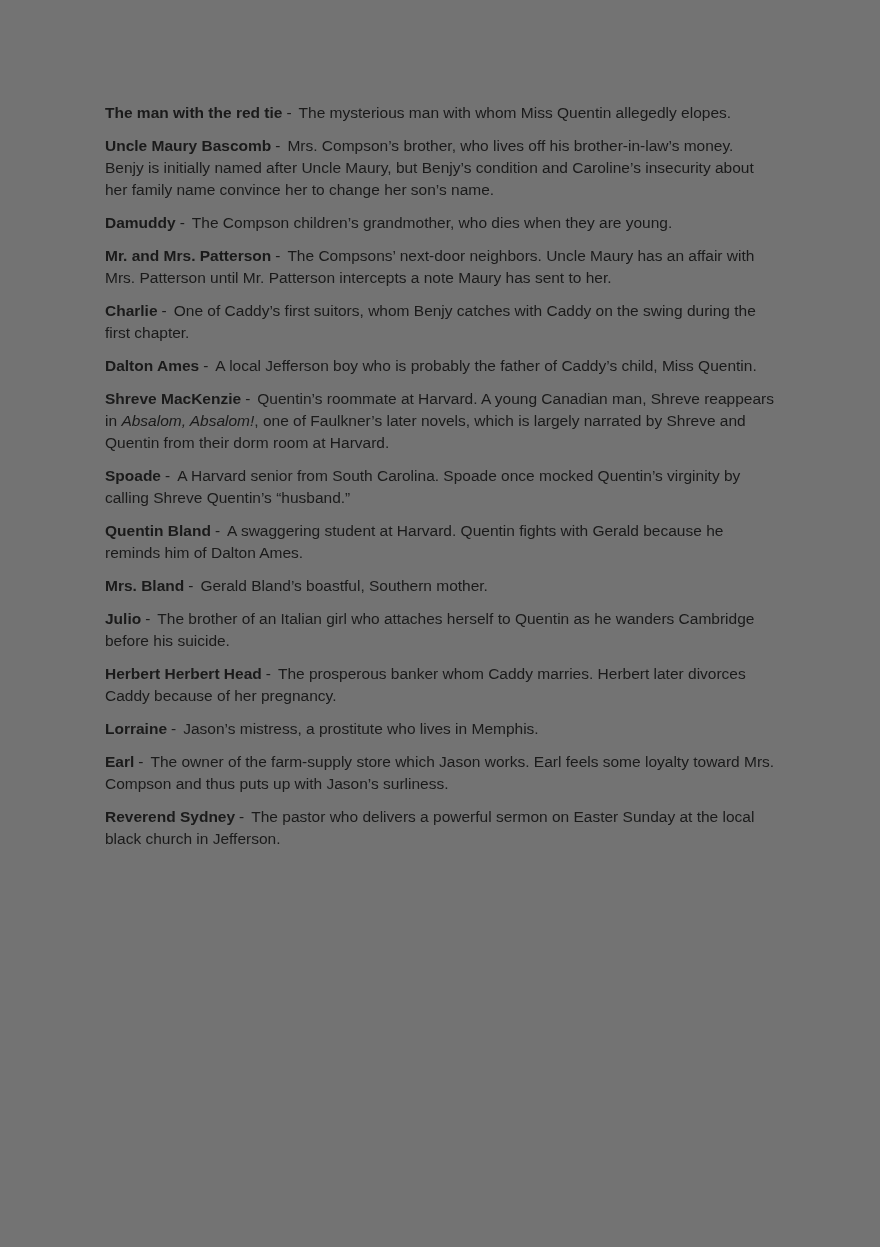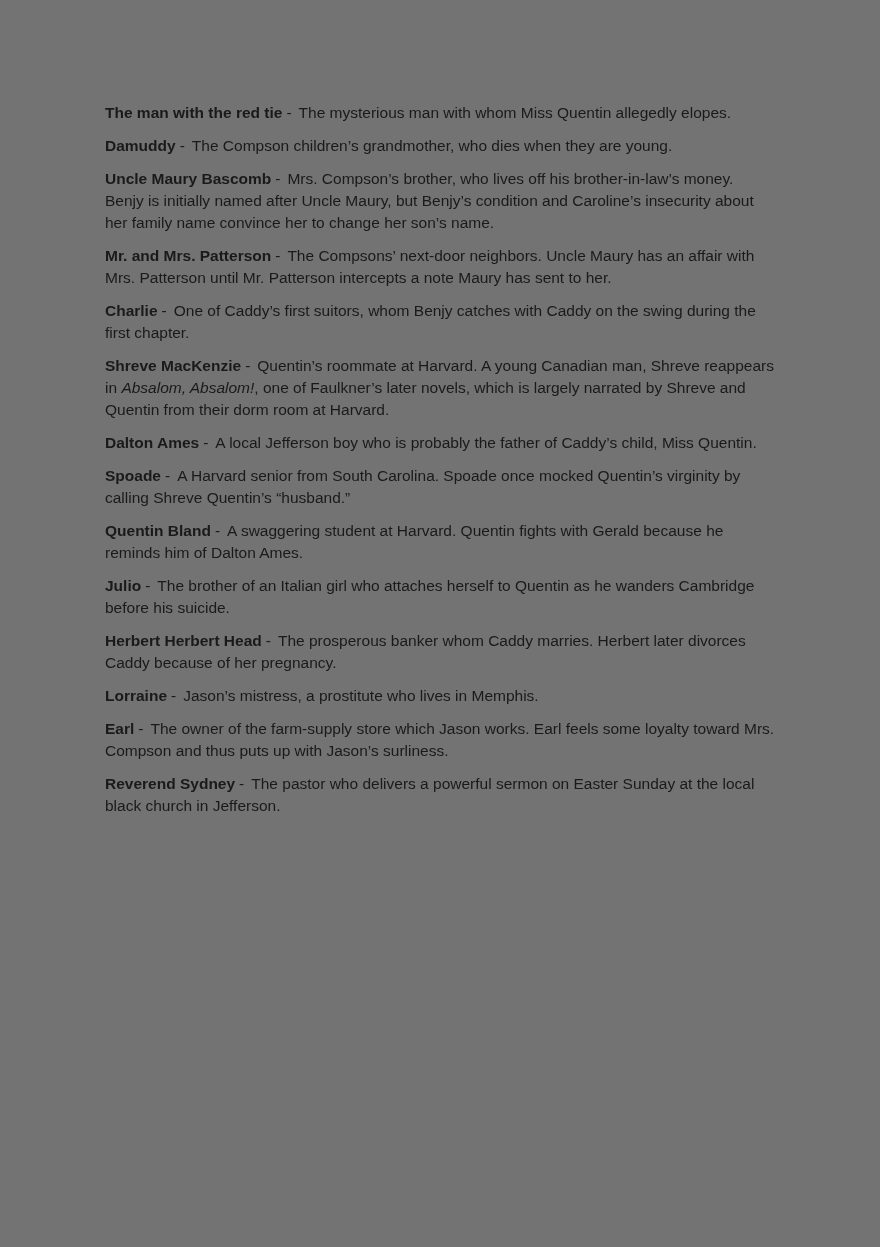--- a/index.html
+++ b/index.html
@@ -40,27 +40,28 @@
     font-style: italic;
   }
 </style>
 </head>
 <body>
 
 <main class="page">
   <section class="character-list">
 
   <p class="entry"><strong class="entry-name">The man with the red tie</strong><span class="entry-sep">-</span><span class="entry-desc"><span>The mysterious man with whom Miss Quentin allegedly elopes.</span></span></p>
+      <p class="entry"><strong class="entry-name">Uncle Maury Bascomb</strong><span class="entry-sep">-</span><span class="entry-desc"><span>Mrs. Compson’s brother, who lives off his brother-in-law’s money. Benjy is initially named after Uncle Maury, but Benjy’s condition and Caroline’s insecurity about her family name convince her to change her son’s name.</span></span></p>
       <p class="entry"><strong class="entry-name">Damuddy</strong><span class="entry-sep">-</span><span class="entry-desc"><span>The Compson children’s grandmother, who dies when they are young.</span></span></p>
-      <p class="entry"><strong class="entry-name">Uncle Maury Bascomb</strong><span class="entry-sep">-</span><span class="entry-desc"><span>Mrs. Compson’s brother, who lives off his brother-in-law’s money. Benjy is initially named after Uncle Maury, but Benjy’s condition and Caroline’s insecurity about her family name convince her to change her son’s name.</span></span></p>
       <p class="entry"><strong class="entry-name">Mr. and Mrs. Patterson</strong><span class="entry-sep">-</span><span class="entry-desc"><span>The Compsons’ next-door neighbors. Uncle Maury has an affair with Mrs. Patterson until Mr. Patterson intercepts a note Maury has sent to her.</span></span></p>
       <p class="entry"><strong class="entry-name">Charlie</strong><span class="entry-sep">-</span><span class="entry-desc"><span>One of Caddy’s first suitors, whom Benjy catches with Caddy on the swing during the first chapter.</span></span></p>
+      <p class="entry"><strong class="entry-name">Dalton Ames</strong><span class="entry-sep">-</span><span class="entry-desc"><span>A local Jefferson boy who is probably the father of Caddy’s child, Miss Quentin.</span></span></p>
       <p class="entry"><strong class="entry-name">Shreve MacKenzie</strong><span class="entry-sep">-</span><span class="entry-desc"><span>Quentin’s roommate at Harvard. A young Canadian man, Shreve reappears in </span><em>Absalom, Absalom!</em><span>, one of Faulkner’s later novels, which is largely narrated by Shreve and Quentin from their dorm room at Harvard.</span></span></p>
-      <p class="entry"><strong class="entry-name">Dalton Ames</strong><span class="entry-sep">-</span><span class="entry-desc"><span>A local Jefferson boy who is probably the father of Caddy’s child, Miss Quentin.</span></span></p>
       <p class="entry"><strong class="entry-name">Spoade</strong><span class="entry-sep">-</span><span class="entry-desc"><span>A Harvard senior from South Carolina. Spoade once mocked Quentin’s virginity by calling Shreve Quentin’s “husband.”</span></span></p>
       <p class="entry"><strong class="entry-name">Quentin Bland</strong><span class="entry-sep">-</span><span class="entry-desc"><span>A swaggering student at Harvard. Quentin fights with Gerald because he reminds him of Dalton Ames.</span></span></p>
+      <p class="entry"><strong class="entry-name">Mrs. Bland</strong><span class="entry-sep">-</span><span class="entry-desc"><span>Gerald Bland’s boastful, Southern mother.</span></span></p>
       <p class="entry"><strong class="entry-name">Julio</strong><span class="entry-sep">-</span><span class="entry-desc"><span>The brother of an Italian girl who attaches herself to Quentin as he wanders Cambridge before his suicide.</span></span></p>
       <p class="entry"><strong class="entry-name">Herbert Herbert Head</strong><span class="entry-sep">-</span><span class="entry-desc"><span>The prosperous banker whom Caddy marries. Herbert later divorces Caddy because of her pregnancy.</span></span></p>
       <p class="entry"><strong class="entry-name">Lorraine</strong><span class="entry-sep">-</span><span class="entry-desc"><span>Jason’s mistress, a prostitute who lives in Memphis.</span></span></p>
       <p class="entry"><strong class="entry-name">Earl</strong><span class="entry-sep">-</span><span class="entry-desc"><span>The owner of the farm-supply store which Jason works. Earl feels some loyalty toward Mrs. Compson and thus puts up with Jason’s surliness.</span></span></p>
       <p class="entry"><strong class="entry-name">Reverend Sydney</strong><span class="entry-sep">-</span><span class="entry-desc"><span>The pastor who delivers a powerful sermon on Easter Sunday at the local black church in Jefferson.</span></span></p>
     </section>
 </main>
 
 </body></html>

